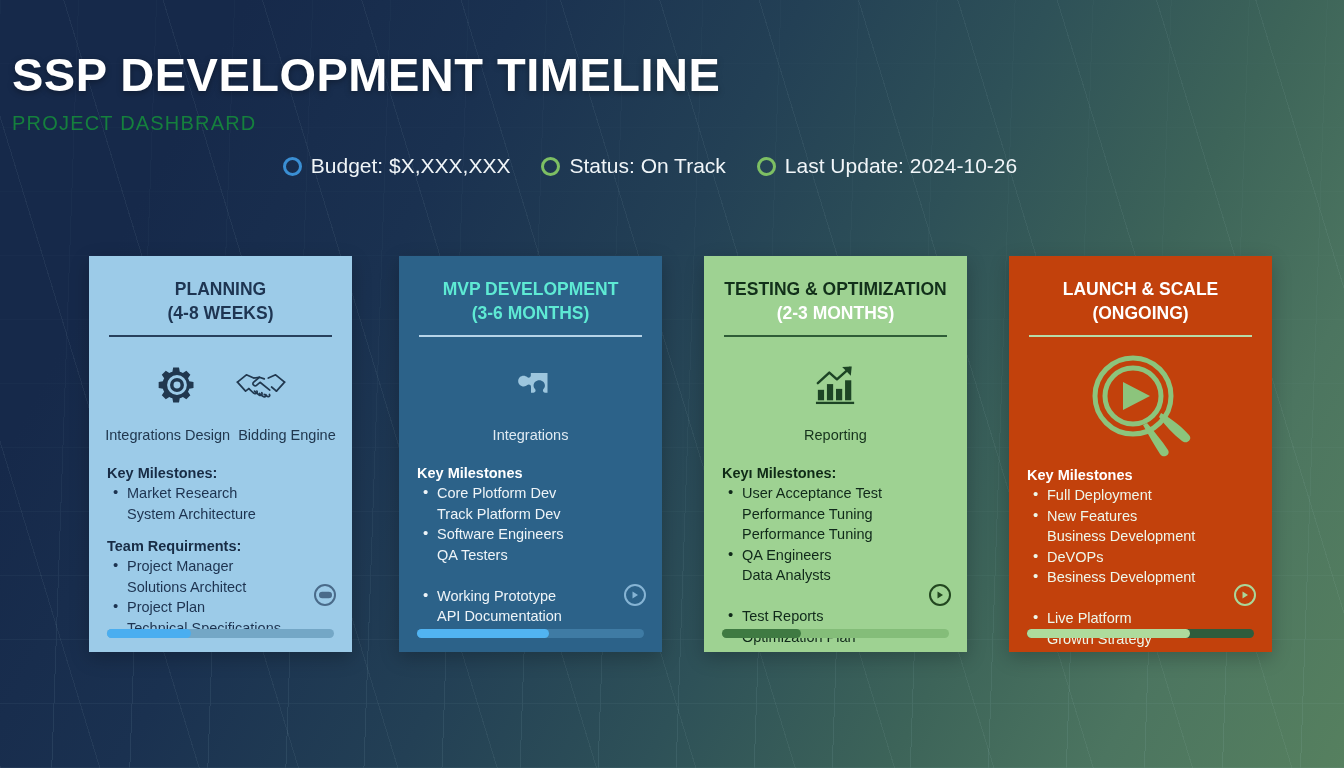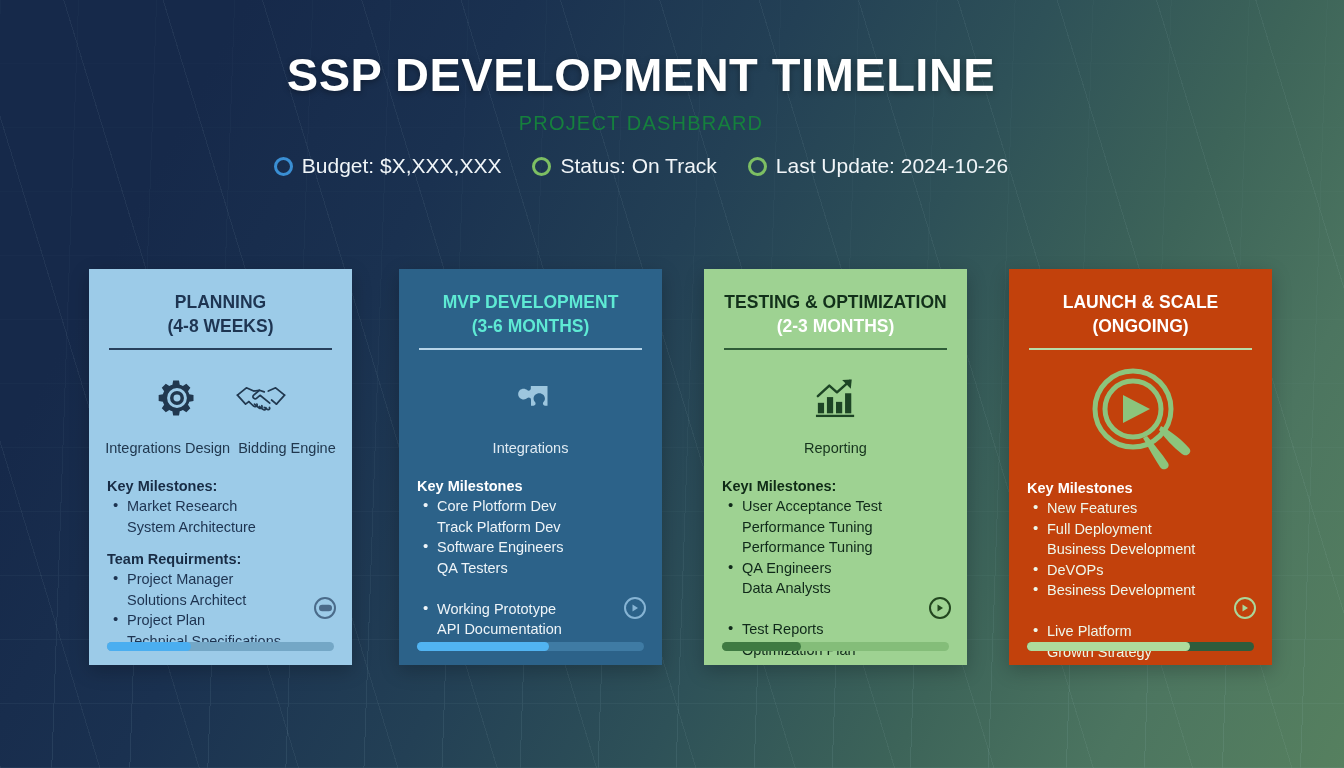--- a/index.html
+++ b/index.html
@@ -21,36 +21,36 @@
     mask-image: linear-gradient(180deg, rgba(0,0,0,.25) 0%, rgba(0,0,0,.35) 45%, rgba(0,0,0,1) 100%);
     -webkit-mask-image: linear-gradient(180deg, rgba(0,0,0,.25) 0%, rgba(0,0,0,.35) 45%, rgba(0,0,0,1) 100%);
   }
   .grid-overlay.diag{
     opacity:.07;
     background-image: repeating-linear-gradient(73deg, rgba(200,230,235,.85) 0 1px, transparent 1px 95px);
     mask-image:none; -webkit-mask-image:none;
   }
 
   
-  .header{ position:absolute; left:3px; top:0; width:1276px; text-align:center; z-index:3; }
+  .header{ position:absolute; left:12px; top:0; width:1276px; z-index:3; }
   .title{
     font-size:47px; font-weight:bold; color:#ffffff; letter-spacing:.5px;
     margin-top:50px; line-height:1.05;
     text-shadow:0 2px 6px rgba(0,0,0,.35);
   }
   .subtitle{ font-size:20px; color:#15803d; margin-top:13px; letter-spacing:1.2px; }
 
   .stats{ display:flex; justify-content:center; align-items:center; gap:31px; margin-top:19px; }
   .stat{ display:flex; align-items:center; gap:9px; }
   .ring{ width:19px; height:19px; border-radius:50%; border:3px solid #3a8fd4; flex:0 0 auto; }
   .ring.green{ border-color:#7dbf63; }
   .stat-label{ font-size:21px; color:#f0f5f8; white-space:nowrap; }
 
   
-  .cards{ position:absolute; top:269px; left:0; width:1344px; height:396px; z-index:2; }
+  .cards{ position:absolute; top:256px; left:0; width:1344px; height:396px; z-index:2; }
   .card{
     position:absolute; top:0; width:263px; height:396px;
     padding:22px 18px 0 18px;
     box-shadow:0 6px 18px rgba(0,0,0,.22);
   }
   .card.c1{ left:89px;   background:#9ccbe8; }
   .card.c2{ left:399px;  background:#2c6289; }
   .card.c3{ left:704px;  background:#9ed292; }
   .card.c4{ left:1009px; background:#c2410c; }
 
@@ -309,22 +309,22 @@
           <path d="M46 31 L73 45 L46 59z" fill="#8cc47c"></path>
           <path d="M84 62 C95 68 105 76 112 84 C116 88 110 94 105 90 C96 83 88 74 82 66z" fill="#8cc47c"></path>
           <path d="M66 74 C72 85 78 95 83 103 C86 108 94 104 91 99 C85 90 77 80 70 72z" fill="#8cc47c"></path>
         </svg>
       </span>
     </div>
 
     <div class="body" style="margin-top:6px;">
       <div class="sec-head">Key Milestones</div>
       <ul class="items">
+        <li class="bulleted">Full Deployment</li>
         <li class="bulleted">New Features</li>
-        <li class="bulleted">Full Deployment</li>
         <li>Business Development</li>
         <li class="bulleted">DeVOPs</li>
         <li class="bulleted">Besiness Development</li>
         <li>&nbsp;</li>
         <li class="bulleted">Live Platform</li>
         <li>Growth Strategy</li>
       </ul>
     </div>
 
     <div class="badge">

